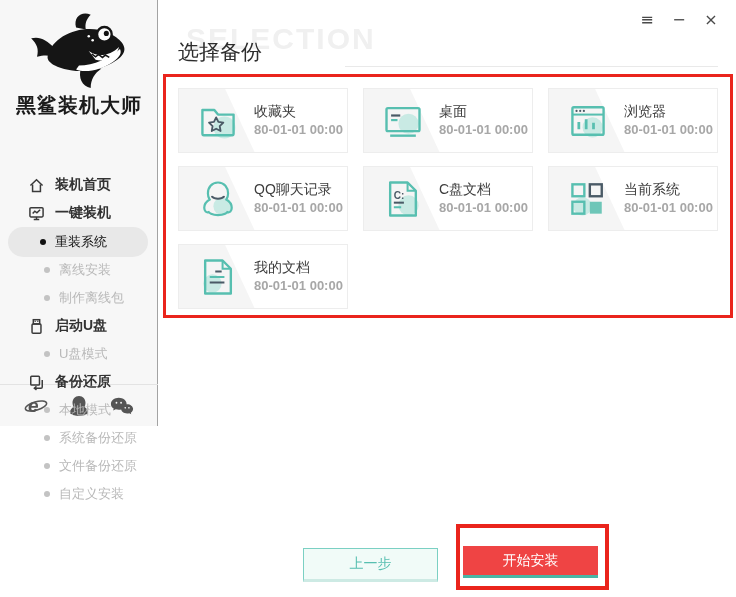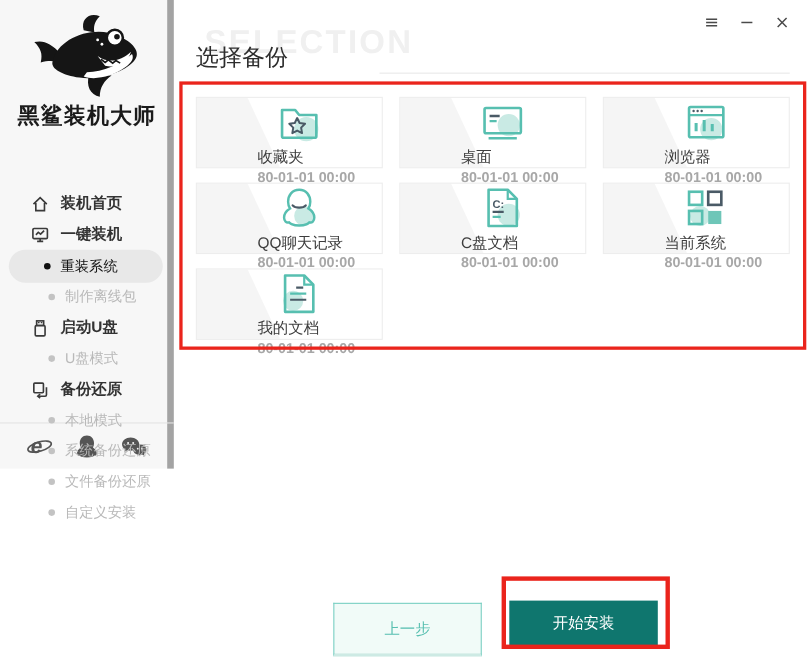--- a/index.html
+++ b/index.html
@@ -2,21 +2,21 @@
 <html><head>
 <meta charset="utf-8">
 <style>
   * { margin:0; padding:0; box-sizing:border-box; }
   html,body { width:736px; height:597px; }
   body { font-family:"Liberation Sans","DejaVu Sans",sans-serif; background:#fff; }
   .app { position:relative; width:736px; height:597px; overflow:hidden; background:#fff; }
 
   
   .sidebar { position:absolute; left:0; top:0; width:158px; height:426px;
-             background:#f7f7f7; border-right:6px solid #a3a3a3; }
+             background:#f7f7f7; border-right:1px solid #a3a3a3; }
   .brand { position:absolute; top:8px; left:0; width:158px; text-align:center; }
   .brand svg { display:block; margin:0 auto; }
   .brand-name { font-size:20px; font-weight:bold; color:#1b1b1b; letter-spacing:1px; margin-top:2px; }
 
   .menu { position:absolute; top:158px; left:0; width:158px;margin-top:13px; }
   .menu-row { position:relative; height:28px; display:flex; align-items:center; cursor:pointer; }
   .menu-row.section { padding-left:28px; font-size:14px; font-weight:bold; color:#333; }
   .menu-row.section .mi { width:17px; height:17px; margin-right:10px; flex:0 0 auto; }
   .menu-row.sub { padding-left:44px; font-size:13px; color:#b9b9b9; }
   .menu-row.sub .bullet { width:6px; height:6px; border-radius:50%; background:#c3c3c3; margin-right:9px; flex:0 0 auto; }
@@ -43,32 +43,32 @@
   .page-title { position:absolute; left:178px; top:38px; font-size:21px; font-weight:normal;
                 color:#2d2d2d; z-index:2; }
   .title-underline { position:absolute; left:345px; top:66px; width:373px; height:0;
                      border-top:1px solid #e9e9e9; z-index:2; }
 
   
   .cards { position:absolute; left:178px; top:88px; width:540px; z-index:2;
            display:grid; grid-template-columns:170px 170px 170px; grid-auto-rows:65px;
            column-gap:15px; row-gap:13px; }
   .card { border:1px solid #ededed; background:linear-gradient(65deg,#f5f5f5 38%,#ffffff 38.5%);
-          display:flex; align-items:center; padding-left:17px; cursor:pointer;flex-direction:column; }
+          display:flex; align-items:center; padding-left:17px; cursor:pointer; }
   .card-icon { width:44px; height:44px; flex:0 0 auto; }
   .card-text { margin-left:14px; }
   .card-title { font-size:14px; color:#3d3d3d; line-height:19px; }
   .card-date { font-size:13px; color:#a7a7a7; line-height:18px;font-weight:bold; }
 
   
-  .btn-prev { position:absolute; left:303px; top:548px; width:135px; height:49px; z-index:2;
+  .btn-prev { position:absolute; left:303px; top:548px; width:135px; height:34px; z-index:2;
               background:#f1fbf8; border:1px solid #7bd0c3; border-bottom:3px solid #cdeae4;
               color:#57bfb0; font-size:14px; cursor:pointer; font-family:inherit; }
-  .btn-start { position:absolute; left:463px; top:546px; width:135px; height:44px; z-index:2;
-               background:#0f766e; border:none; border-bottom:3px solid #49b5a5;
+  .btn-start { position:absolute; left:463px; top:546px; width:135px; height:32px; z-index:2;
+               background:#ef4444; border:none; border-bottom:3px solid #49b5a5;
                color:#ffffff; font-size:14px; cursor:pointer; font-family:inherit; }
 
   
   .annotation { position:absolute; border:3px solid #ea241c; z-index:20; pointer-events:none; }
   .annotation.cards-region { left:163px; top:74px; width:570px; height:244px; }
   .annotation.start-region { left:456px; top:524px; width:153px; height:66px; border-width:4px; }
 </style>
 </head>
 <body>
 
@@ -110,20 +110,24 @@
         </svg>
         <span>一键装机</span>
       </div>
       <div class="menu-row sub active active-row">
         <span class="pill"></span>
         <span class="bullet"></span>
         <span>重装系统</span>
       </div>
       <div class="menu-row sub">
         <span class="bullet"></span>
+        <span>离线安装</span>
+      </div>
+      <div class="menu-row sub">
+        <span class="bullet"></span>
         <span>制作离线包</span>
       </div>
       <div class="menu-row section">
         <svg class="mi" viewBox="0 0 16 16" fill="none" stroke="#3a3a3a" stroke-width="1.4">
           <rect x="5" y="1.6" width="6" height="4"></rect>
             <path d="M6.8,3.6 v-1 M9.2,3.6 v-1"></path>
             <rect x="3.8" y="5.6" width="8.4" height="8.8" rx="1"></rect>
         </svg>
         <span>启动U盘</span>
       </div>

